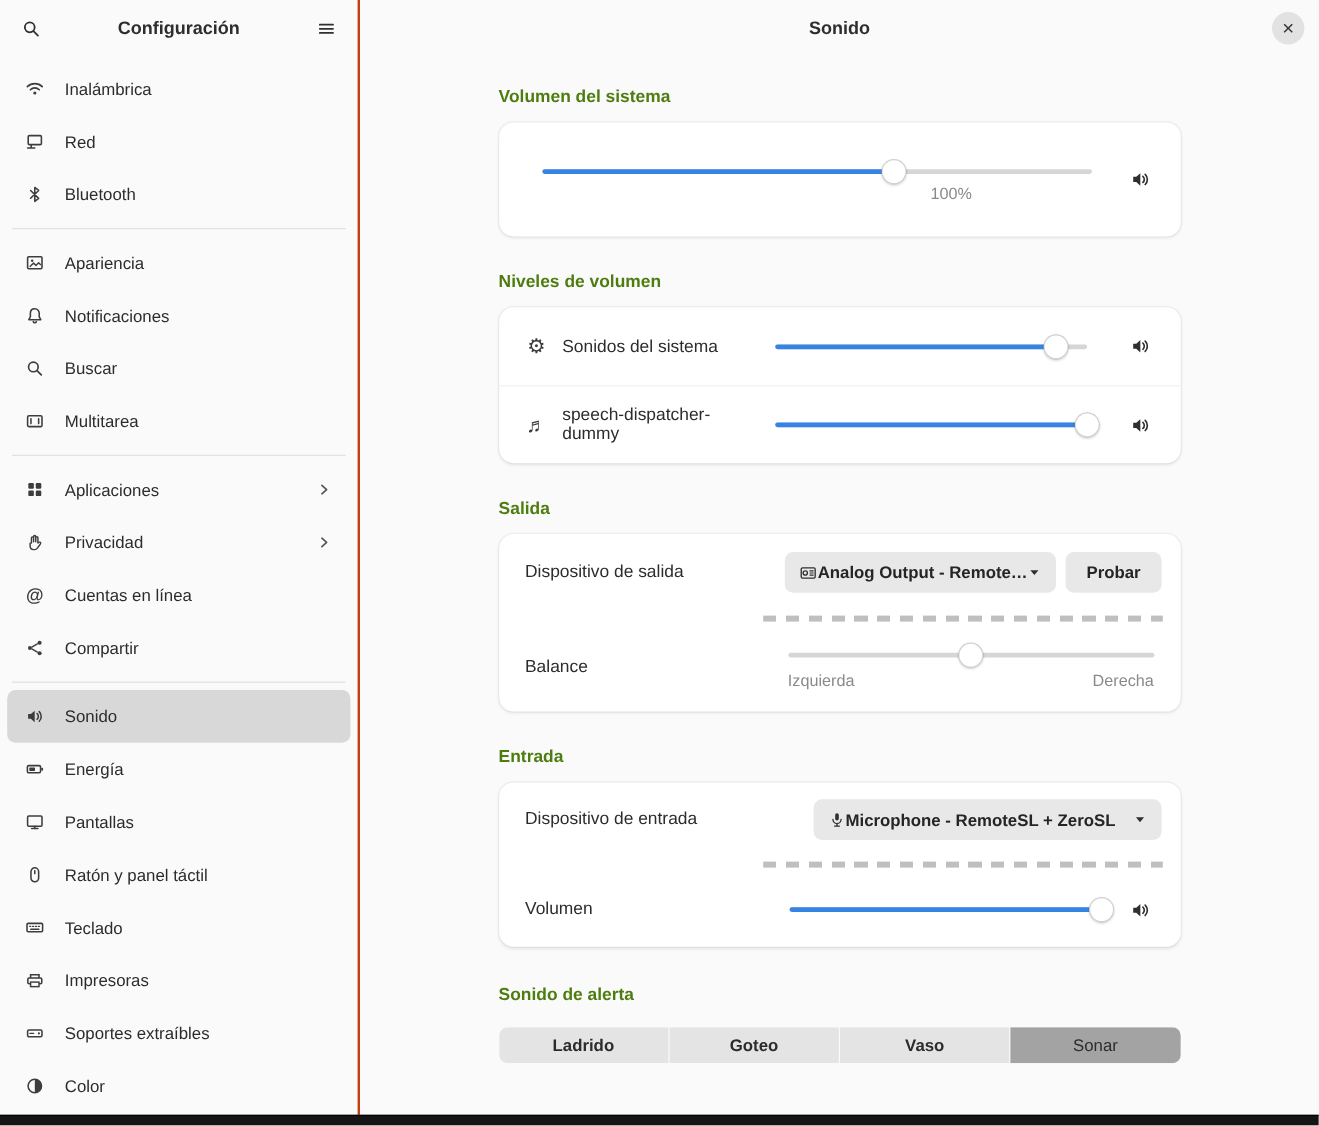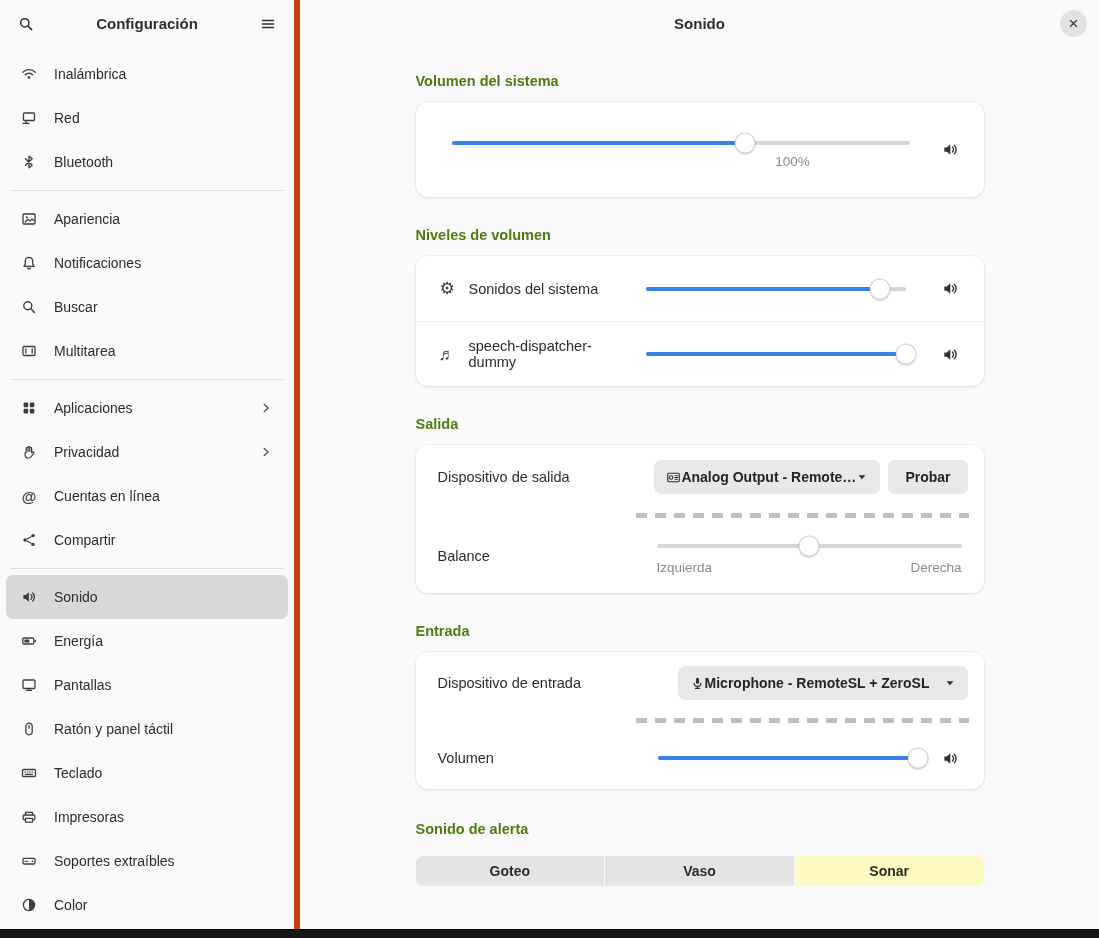--- a/index.html
+++ b/index.html
@@ -8,21 +8,21 @@
     font-family: "Liberation Sans", sans-serif;
     background: #fafafa;
     color: #2e2e2e;
     position: relative;
   }
   .app { display: flex; height: 929px; }
 
   
   .sidebar {
     width: 300px; min-width: 300px;
-    border-right: 6px solid #c2410c;
+    border-right: 2px solid #c2410c;
     background: #fafafa;
     display: flex; flex-direction: column;
     overflow: hidden;
   }
   .sidebar-header {
     height: 47px; display: flex; align-items: center;
     padding: 0 10px; flex: none;
   }
   .icon-btn {
     width: 32px; height: 32px; border-radius: 7px;
@@ -115,21 +115,21 @@
 
   
   .segmented {
     display: flex; gap: 1px; border-radius: 7px; overflow: hidden;
     height: 30px; background: #fafafa; margin-top: 1px;
   }
   .seg-btn {
     flex: 1; background: #e4e4e4; display: flex; align-items: center; justify-content: center;
     font-size: 14px; font-weight: 600; color: #2c2c2c; cursor: pointer;
   }
-  .seg-btn.selected { background: #fef9c3; font-weight: 700; }
+  .seg-btn.selected { background: #a3a3a3; font-weight: 400; }
 
   .bottom-bar { position: absolute; left: 0; right: 0; bottom: 0; height: 9px; background: #151515; border-top: 1px solid #000; }
 
   svg { display: block; }
 </style>
 </head>
 <body>
 
 <div class="app">
 
@@ -506,20 +506,21 @@
                   <path d="M9.8 5.6 a3.2 3.2 0 0 1 0 4.8" fill="none" stroke="#2f2f2f" stroke-width="1.3" stroke-linecap="round"></path>
                   <path d="M11.6 4 a5.6 5.6 0 0 1 0 8" fill="none" stroke="#2f2f2f" stroke-width="1.3" stroke-linecap="round"></path>
                 </svg>
               </span>
           </div>
         </div>
       </div>
 
       <div class="section-title" style="margin-top:32px;margin-bottom:19px;">Sonido de alerta</div>
       <div class="segmented">
+        <div class="seg-btn">Ladrido</div>
         <div class="seg-btn">Goteo</div>
         <div class="seg-btn">Vaso</div>
         <div class="seg-btn selected">Sonar</div>
       </div>
 
     </div>
   </div>
 </div>
 
 <div class="bottom-bar"></div>

